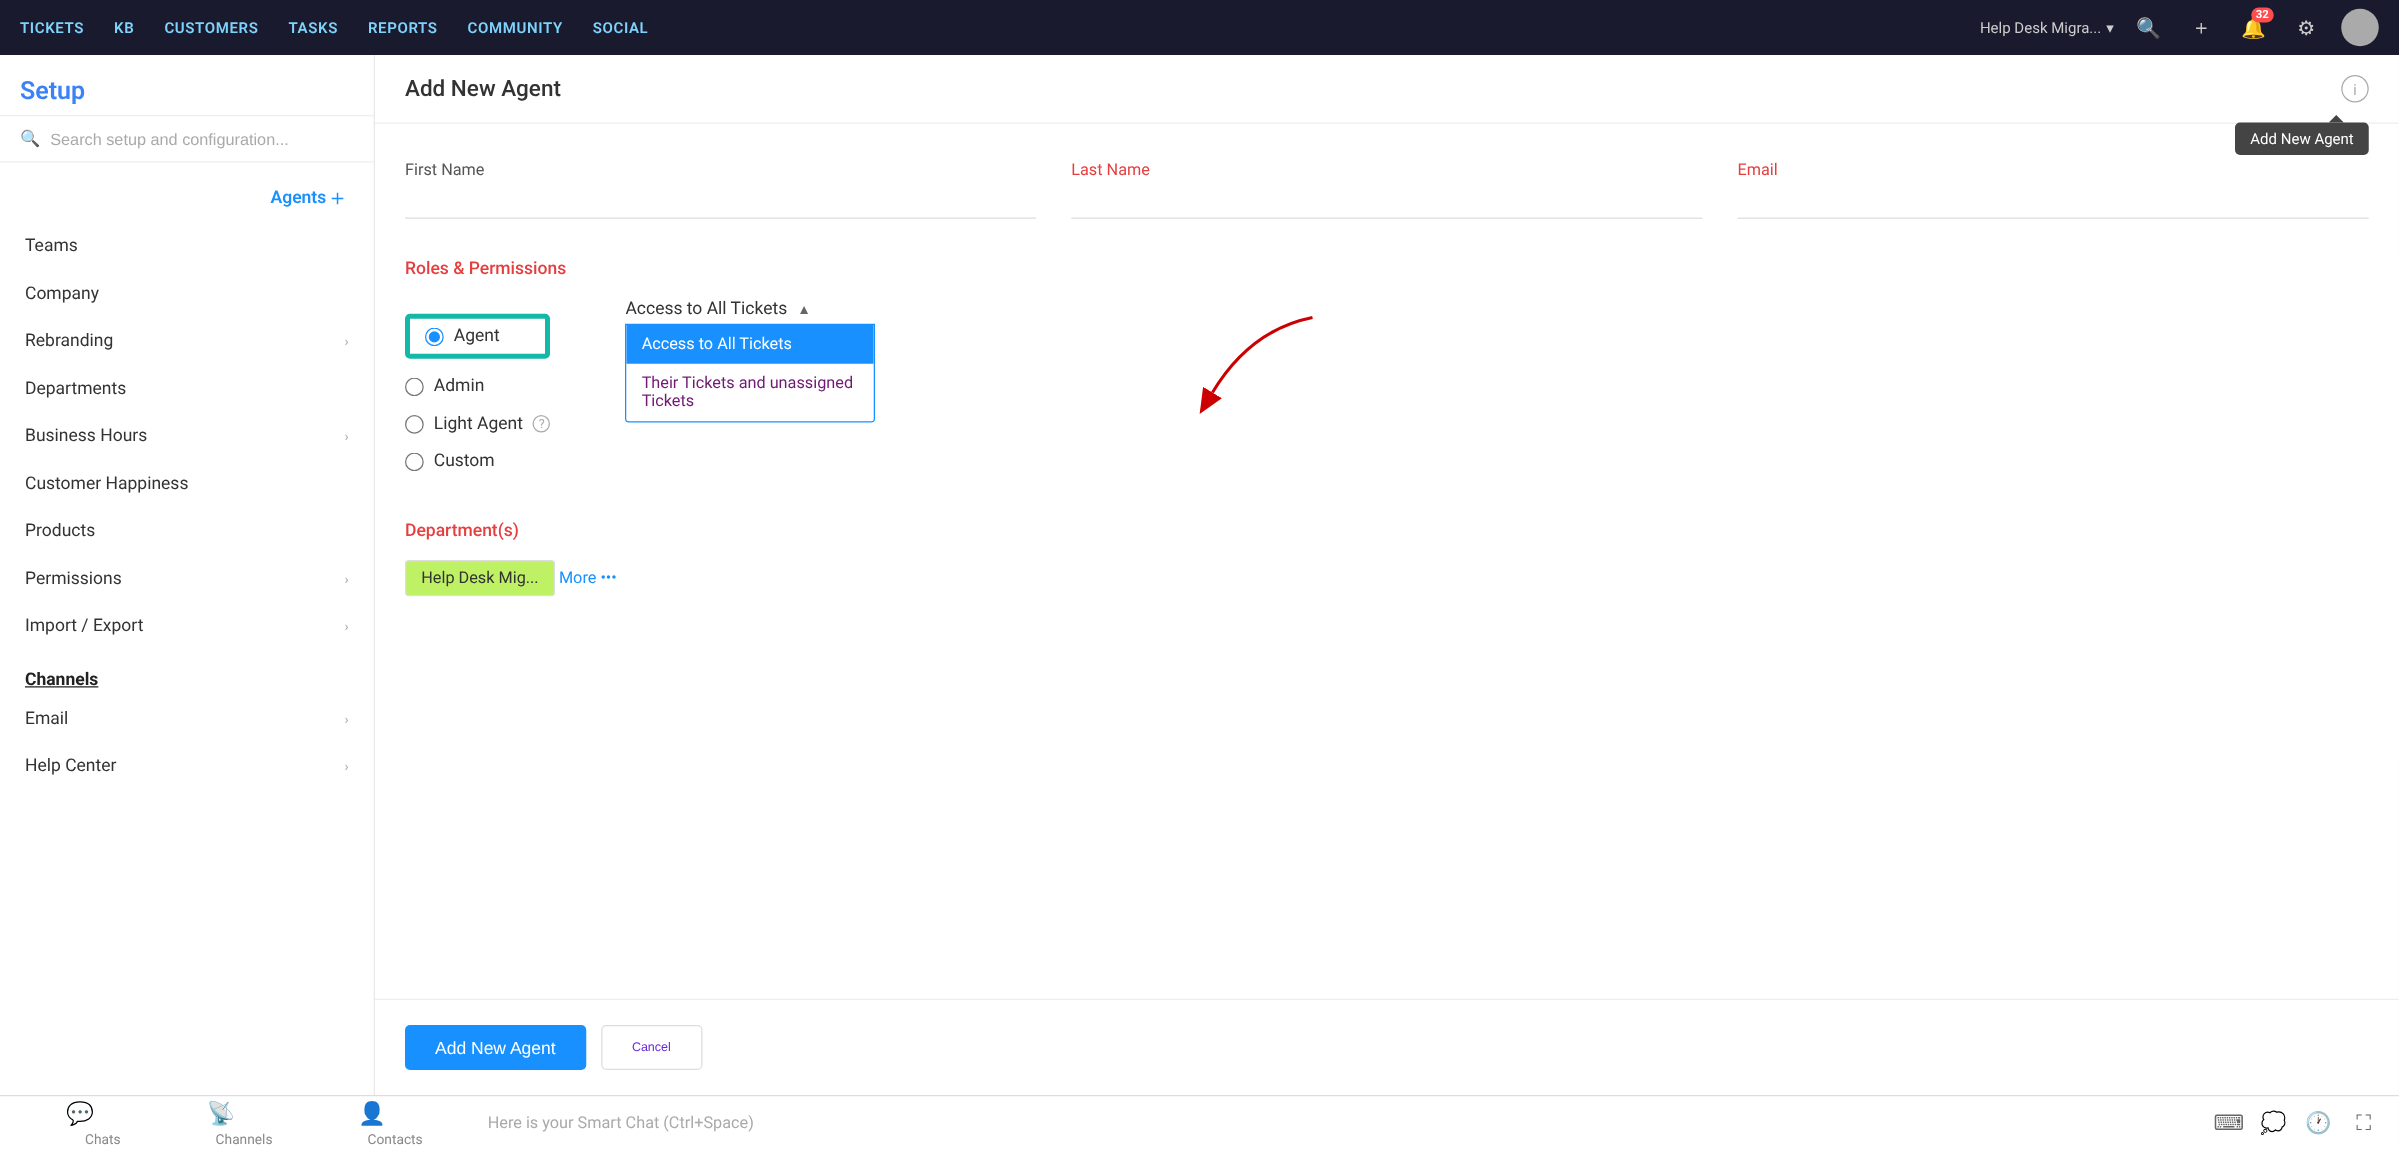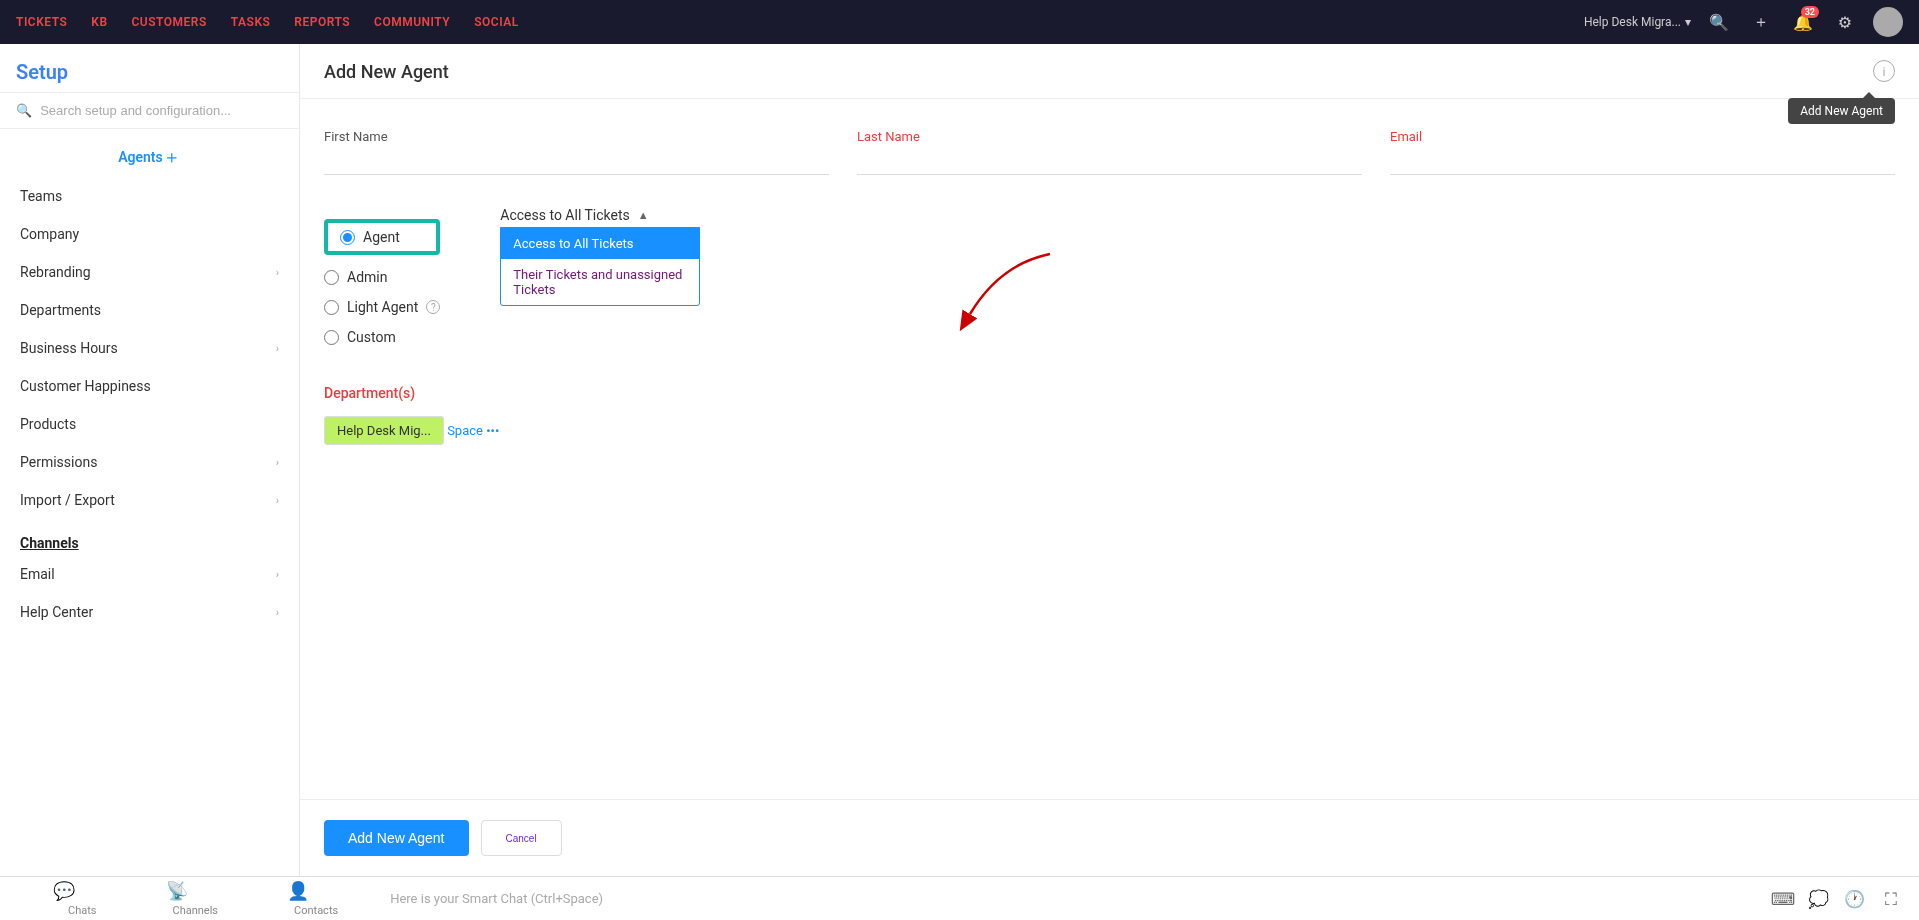--- a/index.html
+++ b/index.html
@@ -16,21 +16,21 @@
       gap: 24px;
       position: fixed;
       top: 0; left: 0; right: 0;
       z-index: 100;
     }
     .top-nav-item {
       font-size: 12px;
       font-weight: 600;
       letter-spacing: 0.5px;
       cursor: pointer;
-      color: #ef4444;
+      color: #7dd3fc;
       text-transform: uppercase;
     }
     .top-nav-right {
       margin-left: auto;
       display: flex;
       align-items: center;
       gap: 14px;
     }
     .nav-user-name {
       font-size: 12px;
@@ -136,21 +136,21 @@
       background: none;
       border: none;
       color: #1890ff;
       font-size: 18px;
       cursor: pointer;
       line-height: 1;
     }
     .sidebar-item-row {
       display: flex;
       align-items: center;
-      justify-content: center;
+      justify-content: flex-end;
       padding: 11px 20px;
       cursor: pointer;
       color: #1890ff;
       font-size: 14px;
       font-weight: 600;
     }
     
     .sidebar-content::-webkit-scrollbar { width: 4px; }
     .sidebar-content::-webkit-scrollbar-thumb { background: #ccc; border-radius: 2px; }
 
@@ -532,20 +532,21 @@
           <label class="required">Last Name</label>
           <input type="text" style="">
         </div>
         <div class="form-field">
           <label class="required">Email</label>
           <input type="text" style="">
         </div>
       </div>
 
       <div class="roles-section">
+        <div class="roles-title">Roles &amp; Permissions</div>
         <div class="roles-row">
 
           <div class="radio-group">
 
             <div class="agent-box">
               <label class="radio-item">
                 <input type="radio" name="role" checked="" style="">
                 <span>Agent</span>
               </label>
             </div>
@@ -584,21 +585,21 @@
               <polygon points="0 0, 8 3.5, 0 7" fill="#cc0000"></polygon>
             </marker>
           </defs>
           <path d="M 130 10 Q 80 20 50 70" stroke="#cc0000" stroke-width="2.5" fill="none" marker-end="url(#arrowhead)"></path>
         </svg>
       </div>
 
       <div class="dept-section" style="margin-top: 40px;">
         <div class="dept-title">Department(s)</div>
         <div class="dept-tag">Help Desk Mig...</div>
-        <div class="more-link">Space •••</div>
+        <div class="more-link">More •••</div>
       </div>
     </div>
 
     <div class="form-footer">
       <button class="btn-primary">Add New Agent</button>
       <button class="btn-secondary">Cancel</button>
     </div>
   </main>
 </div>
 

